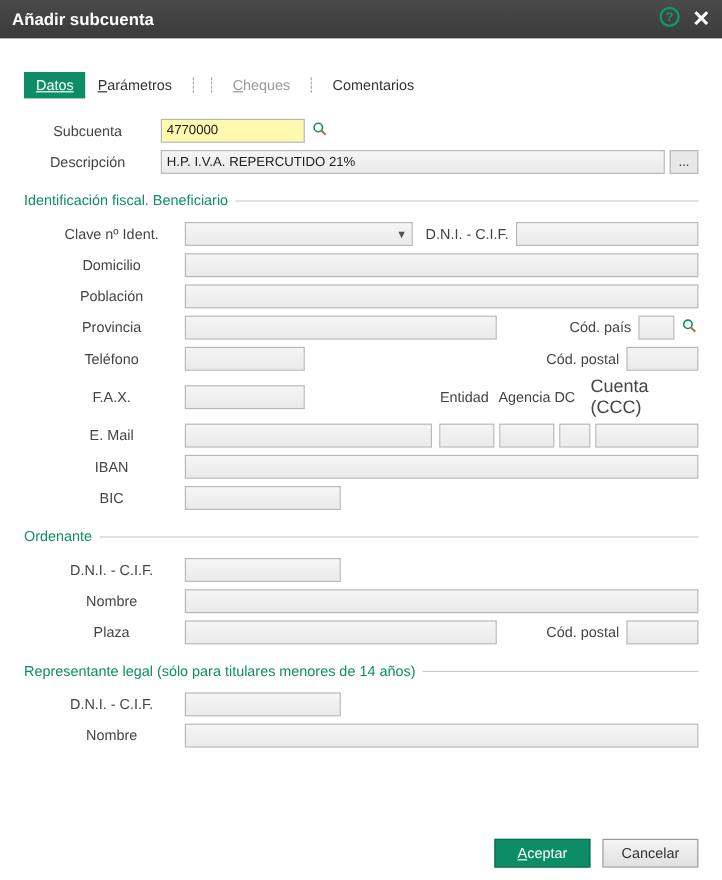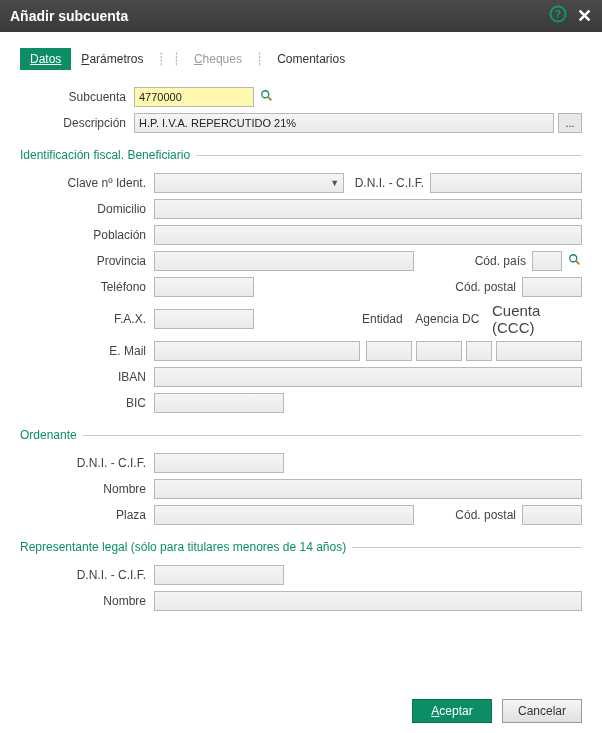--- a/index.html
+++ b/index.html
@@ -1,29 +1,29 @@
 <!DOCTYPE html>
 <html><head>
 <meta charset="utf-8">
 <style>
 * { box-sizing: border-box; margin: 0; padding: 0; }
 body { font-family: Arial, sans-serif; font-size: 12px; background: #fff; width: 602px; height: 733px; position: relative; color: #333; }
 .titlebar { background: linear-gradient(to bottom, #4a4a4a, #3a3a3a); height: 32px; display: flex; align-items: center; padding: 0 10px; color: #fff; font-weight: bold; font-size: 14px; justify-content: space-between; }
 .titlebar-right { display: flex; align-items: center; gap: 10px; }
 .help-icon { color: #0d9b6e; font-size: 18px; font-weight: bold; cursor: pointer; }
 .close-icon { color: #fff; font-size: 18px; font-weight: bold; cursor: pointer; }
-.content { padding: 16px 20px 0 20px; }
+.content { padding: 28px 20px 0 20px; }
 .tabs { display: flex; align-items: center; margin-bottom: 16px; gap: 0; }
 .tab { padding: 4px 10px; cursor: pointer; font-size: 12px; }
 .tab.active { background: #0d8d66; color: #fff; }
 .tab .underline { text-decoration: underline; }
 .tab.disabled { color: #9a9a9a; }
 .tab-sep { color: #aaa; margin: 0 4px; }
 .form-row { display: flex; align-items: center; margin-bottom: 4px; min-height: 22px; }
-.form-label { width: 114px; text-align: right; padding-right: 8px; font-size: 12px; color: #444; flex-shrink: 0; }
+.form-label { width: 114px; text-align: center; padding-right: 8px; font-size: 12px; color: #444; flex-shrink: 0; }
 .input { height: 20px; border: 1px solid #b8b8b8; background: linear-gradient(to bottom, #f5f5f5, #eaeaea); padding: 0 4px; font-size: 11px; color: #222; }
 .input.yellow { background: #fff9b0; }
 .search-icon { display: inline-block; margin-left: 6px; cursor: pointer; }
 .search-icon svg { width: 14px; height: 14px; }
 .more-btn { height: 20px; width: 24px; border: 1px solid #b8b8b8; background: #e8e8e8; cursor: pointer; margin-left: 4px; font-size: 11px; text-align: center; line-height: 18px; }
 .fieldset-label { color: #0d8d66; font-size: 12px; margin: 14px 0 10px 0; display: flex; align-items: center; }
 .fieldset-label::after { content: ''; flex: 1; height: 1px; background: #ccc; margin-left: 6px; }
 .select { height: 20px; border: 1px solid #b8b8b8; background: linear-gradient(to bottom, #f5f5f5, #eaeaea); padding: 0 4px; font-size: 12px; position: relative; display: flex; align-items: center; justify-content: flex-end; }
 .select-arrow { font-size: 9px; color: #555; }
 .label-inline { font-size: 12px; color: #444; padding: 0 6px; white-space: nowrap; }
@@ -113,21 +113,21 @@
       <div class="form-label">Teléfono</div>
       <input class="input" style="width: 100px;">
       <div class="label-inline" style="flex:1;text-align:right">Cód. postal</div>
       <input class="input" style="width: 60px;">
     </div>
 
     <div class="form-row">
       <div class="form-label">F.A.X.</div>
       <input class="input" style="width: 100px;">
       <div style="flex:1"></div>
-      <div style="width:50px;text-align:left;font-size:12px;color:#444">Entidad</div>
+      <div style="width:50px;text-align:center;font-size:12px;color:#444">Entidad</div>
       <div style="width:50px;text-align:center;font-size:12px;color:#444">Agencia</div>
       <div style="width:30px;text-align:left;font-size:12px;color:#444">DC</div>
       <div style="width:90px;text-align:left;font-size:15px;color:#444">Cuenta (CCC)</div>
     </div>
     <div class="form-row">
       <div class="form-label">E. Mail</div>
       <input class="input" style="flex: 1 1 0%;">
       <div style="width:6px"></div>
       <input class="input" style="width: 46px;">
       <div style="width:4px"></div>

